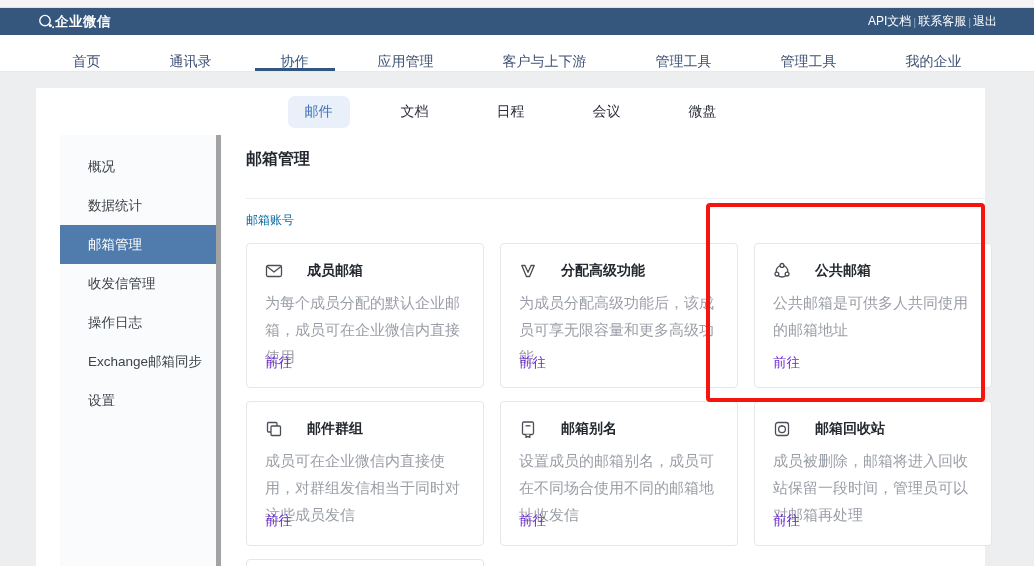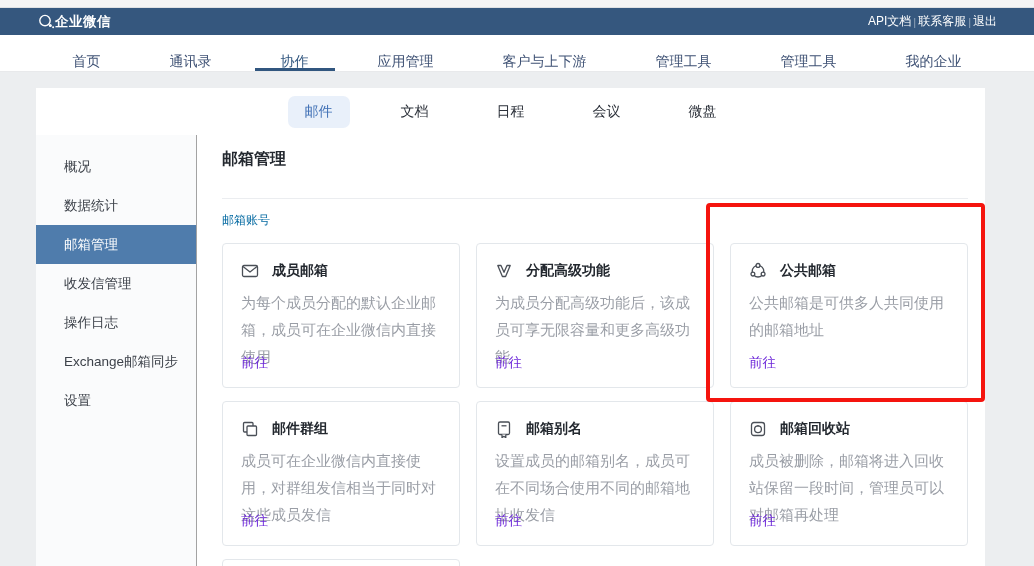--- a/index.html
+++ b/index.html
@@ -37,37 +37,37 @@
   
   .panel {
     position:absolute; left:36px; top:88px; width:949px; bottom:0;
     background:#fff;
   }
   .subtabs { height:47px; display:flex; align-items:center; justify-content:center; gap:34px; }
   .subtab { font-size:14px; color:#2d323b; cursor:pointer; padding:7px 17px; border-radius:7px; white-space:nowrap; }
   .subtab.active { background:#e9f0fa; color:#3f6fb5; }
   .panel-body { position:absolute; top:47px; left:0; right:0; bottom:0; display:flex; }
   
-  .sidebar { width:161px; background:#fafbfc; border-right:1px solid #a3a3a3; padding-top:12px; flex:none; }
+  .sidebar { width:161px; background:#fafbfc; border-right:5px solid #a3a3a3; padding-top:12px; flex:none;margin-left:24px; }
   .side-item { height:39px; line-height:39px; padding-left:28px; font-size:13.5px; color:#3d424a; cursor:pointer; white-space:nowrap; }
   .side-item.active { background:#4f7cac; color:#fff; }
   
   .content { flex:1; position:relative; padding:12px 24px 0 25px; }
   .page-title { font-size:16px; font-weight:600; color:#23282f; margin-top:2px; }
   .divider { height:1px; background:#ebedf0; margin-top:28px; }
   .section-label { font-size:12px; color:#0369a1; margin-top:13px; }
   .grid {
     margin-top:14px; display:grid;
     grid-template-columns:repeat(3,238px); column-gap:16px; row-gap:13px;
   }
   .card {
     height:145px; border:1px solid #e3e7eb; border-radius:4px;
     background:#fff; position:relative; padding:18px 18px;
   }
-  .card-head { display:flex; align-items:flex-end; gap:13px; }
+  .card-head { display:flex; align-items:flex-end; gap:24px; }
   .card-icon { width:18px; height:18px; flex:none; }
   .card-icon svg { display:block; }
   .card-title { font-size:14px; font-weight:600; color:#23282f; }
   .card-desc { margin-top:9px; font-size:15px; line-height:1.8; color:#9a9ea6; }
   .card-link { position:absolute; left:18px; bottom:15px; font-size:13.5px; color:#6d28d9; cursor:pointer; }
   
   .annotation-box {
     position:absolute; left:706px; top:203px; width:279px; height:199px;
     border:4px solid #f5140e; border-radius:4px; pointer-events:none; z-index:10;
   }

